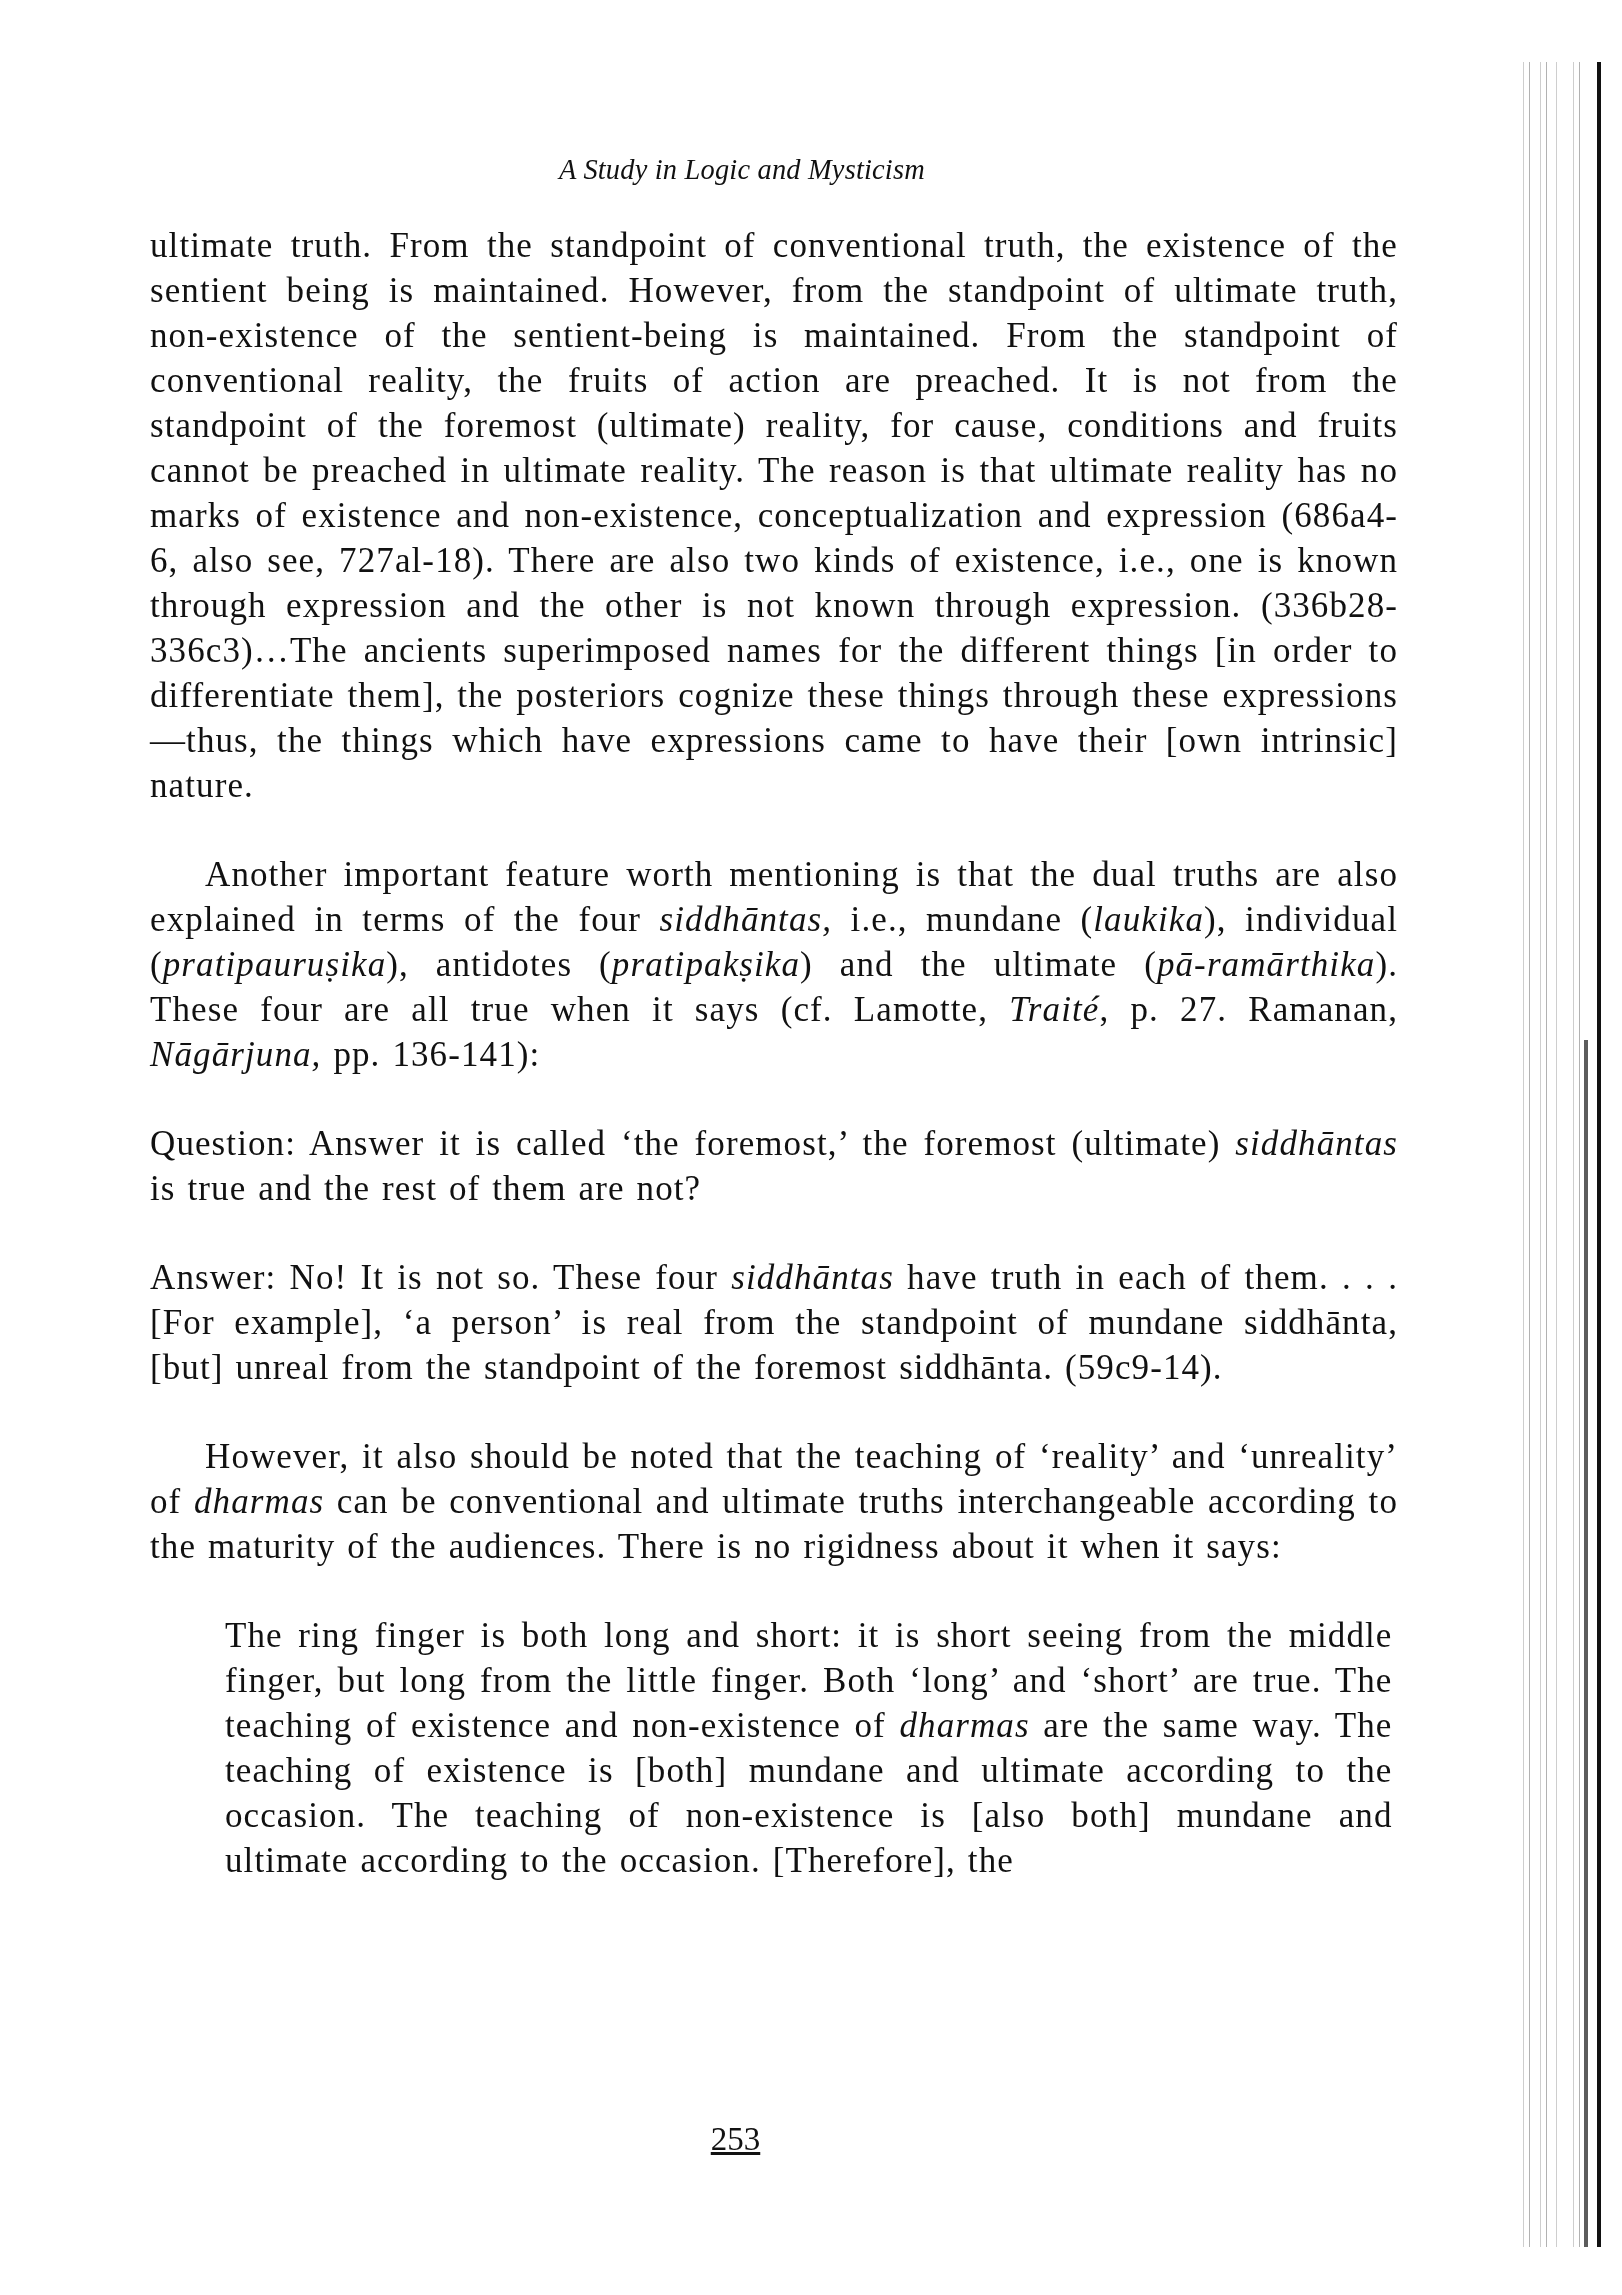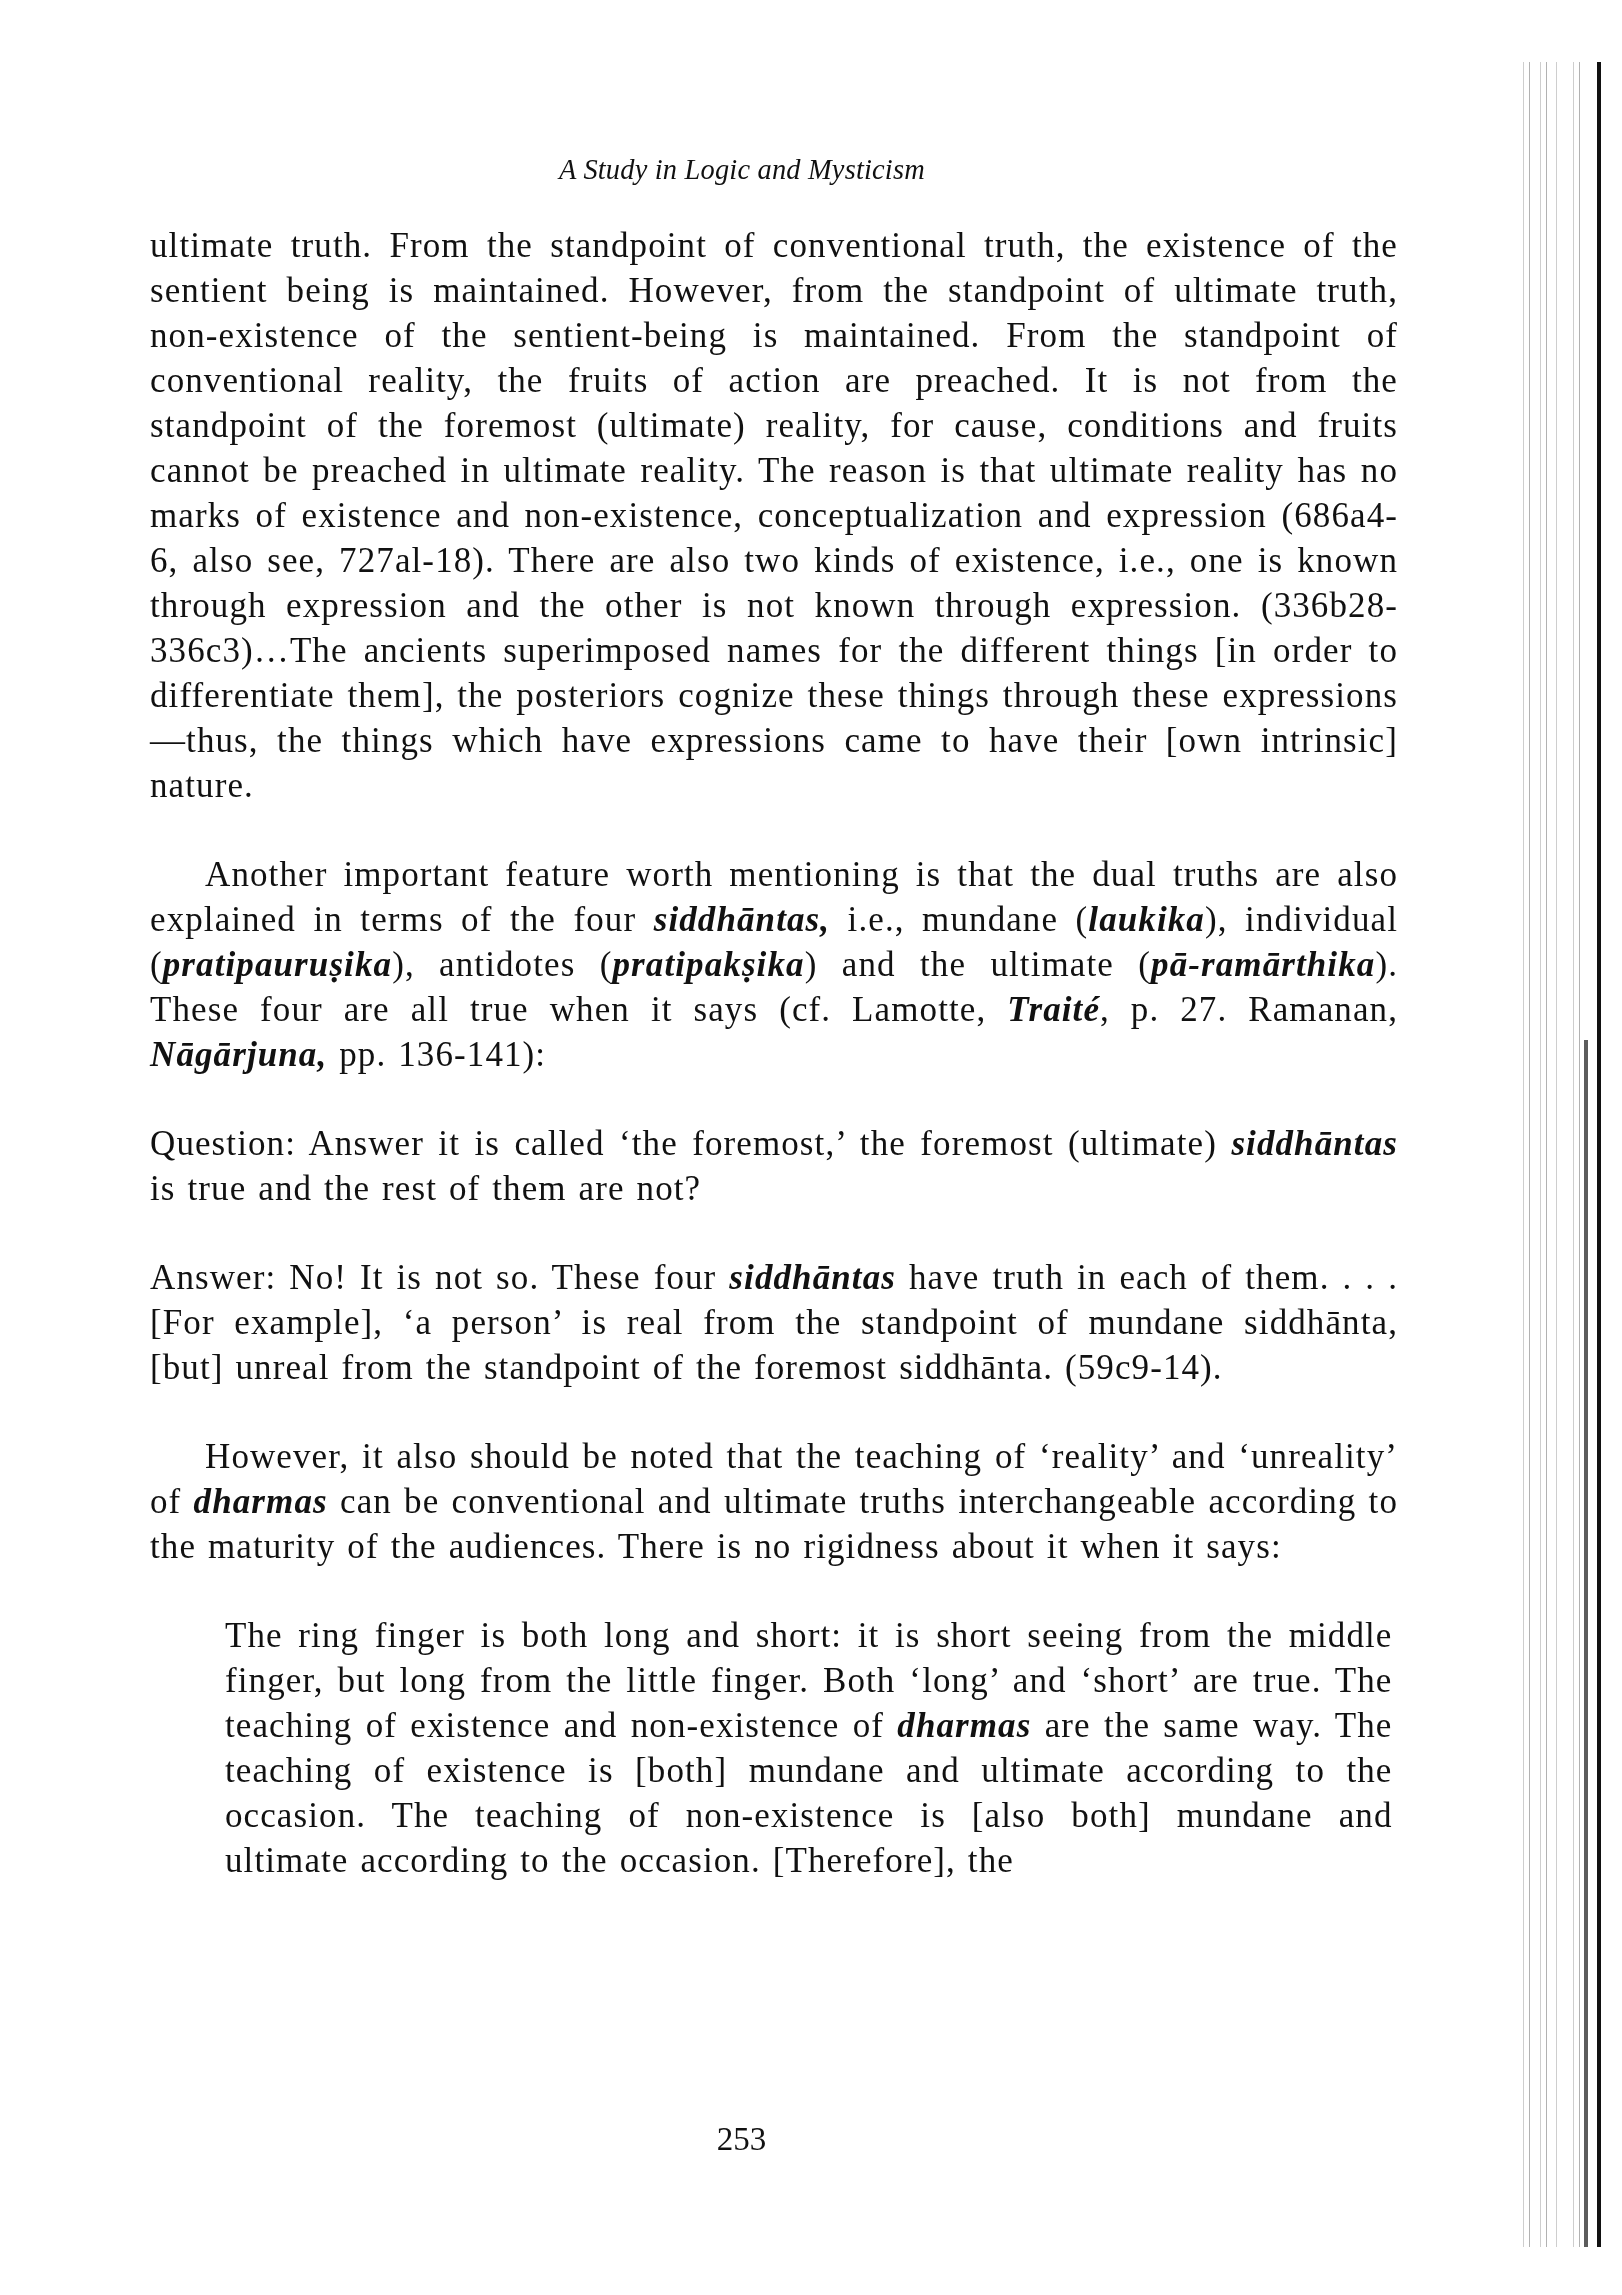--- a/index.html
+++ b/index.html
@@ -47,24 +47,25 @@
     }
     .para-gap { height: 44px; }
     .indent { text-indent: 55px; }
     .blockquote {
       margin-left: 75px !important;
       margin-right: 5.5px !important;
     }
     .page-number {
       position: absolute;
       top: 2121px;
-      left: 10px;
+      left: 4px;
       width: 1463px;
       text-align: center;
       font-size: 33px;
+      text-decoration: underline;
     }
     
     .scan-edge {
       position: absolute;
       top: 62px;
       left: 1519px;
       width: 83px;
       height: 2185px;
       background:
         repeating-linear-gradient(90deg,
@@ -85,21 +86,21 @@
     }
     .scan-edge-bar2 {
       position: absolute;
       top: 1040px;
       left: 1584px;
       width: 3.5px;
       height: 1207px;
       background: #333;
       opacity: 0.8;
     }
-    em { font-style: italic; font-weight: bold; }
+    em { font-style: italic; }
   </style>
 </head>
 <body>
 
 <div class="page">
 
   <div class="running-head">A Study in Logic and Mysticism</div>
 
   <div class="body-text">
 

